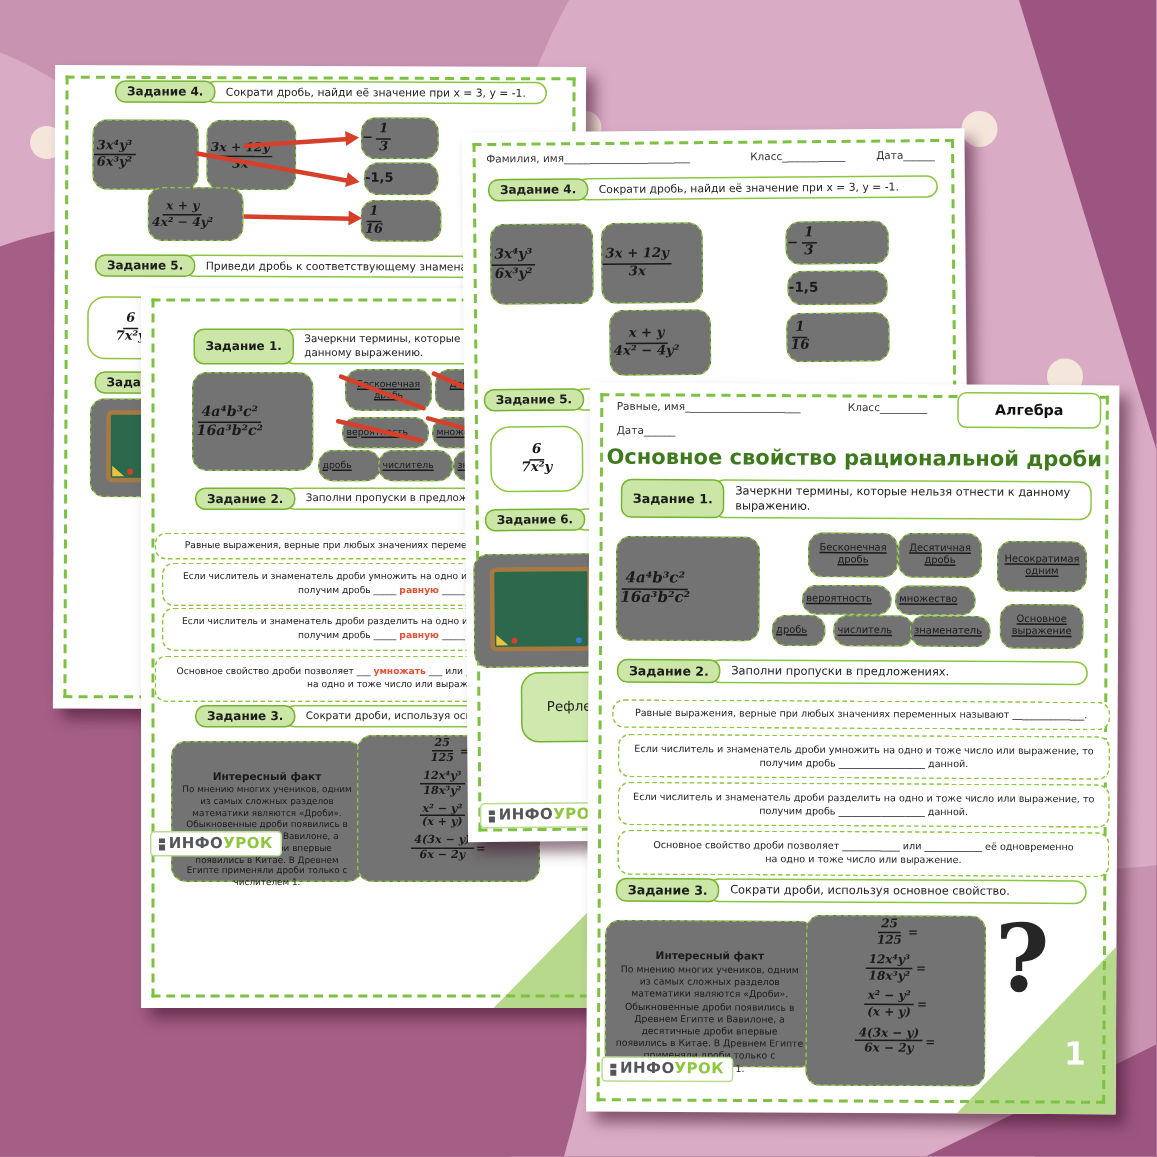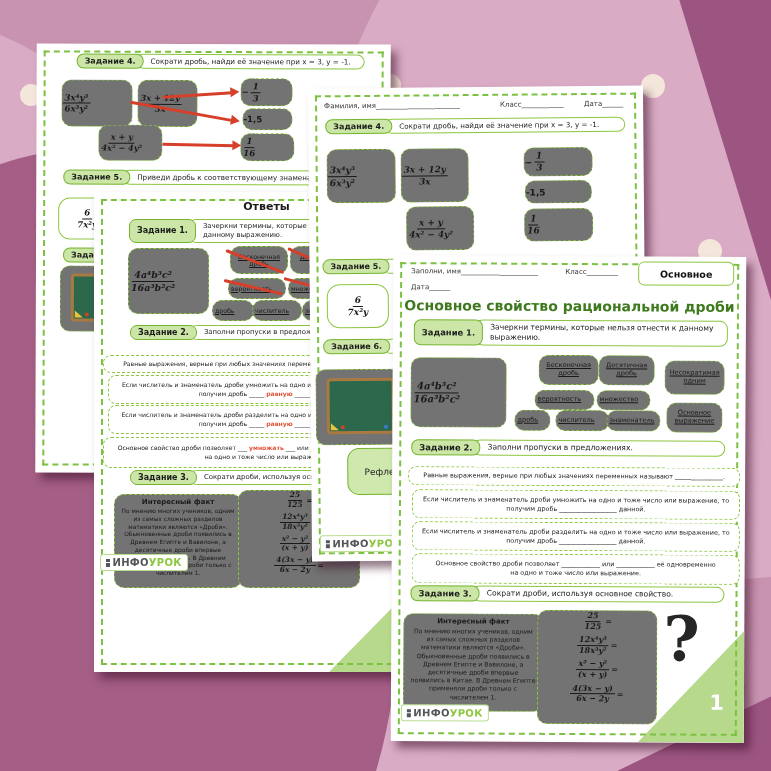--- a/index.html
+++ b/index.html
@@ -47,21 +47,21 @@
   .corner{position:absolute;right:0;bottom:0;background:#b6d98c;clip-path:polygon(100% 0,100% 100%,0 100%);z-index:1;}
   .pagenum{position:absolute;color:#fff;font-size:21px;font-weight:bold;z-index:2;}
   .board{position:absolute;background:#2c684c;border:3px solid #a87a42;border-radius:4px;}
   .board .chalk-y{position:absolute;left:1px;bottom:1px;width:0;height:0;
                   border-bottom:7px solid #e8c33c;border-right:8px solid transparent;}
   .board .chalk-r{position:absolute;left:11px;bottom:2px;width:4px;height:4px;border-radius:50%;background:#d6402b;}
   .board .chalk-b{position:absolute;right:4px;bottom:2px;width:4px;height:4px;border-radius:50%;background:#3a7bd5;}
   .refl{position:absolute;background:#cfe8ad;border:1.8px solid #74b42e;border-radius:12px;display:flex;
         align-items:center;justify-content:center;font-size:9px;color:#222;z-index:3;}
   .qmark{position:absolute;font-family:"DejaVu Serif",serif;font-weight:bold;color:#262626;z-index:3;}
-  .facttitle{font-weight:bold;font-size:7px;margin-bottom:2px;}
+  .facttitle{font-weight:bold;font-size:7px;margin-bottom:2px;margin-top:16px;}
   .facttext{font-size:6.2px;line-height:1.32;}
 </style>
 </head>
 <body>
 
 <div class="shape" style="left:330px;top:-200px;width:780px;height:780px;border-radius:50%;background:#d9abc5;z-index:1;"></div>
 <div class="shape" style="left:-300px;top:20px;width:440px;height:440px;border-radius:50%;background:#d9abc5;z-index:1;"></div>
 <div class="shape" style="left:340px;top:605px;width:350px;height:350px;border-radius:50%;background:#d9abc5;z-index:1;"></div>
 <div class="shape" style="left:640px;top:0;width:131px;height:300px;background:#9c5580;clip-path:polygon(30% 0,100% 0,100% 100%);z-index:2;"></div>
 <div class="shape" style="left:600px;top:680px;width:171px;height:91px;background:#9c5580;clip-path:polygon(100% 18%,100% 100%,10% 100%);z-index:2;"></div>
@@ -149,21 +149,20 @@
       <i class="chalk-r"></i>
       <i class="chalk-b"></i>
     </div>
   </div>
 </div>
 
 <div class="page" style="left:94px;top:192px;width:345px;height:480px;z-index:20;">
   <div class="frame"></div>
   <div class="corner" style="width:110px;height:112px;"></div>
 
-  <div class="ptitle" style="top:8px;font-size:11px;color:#1c1c1c;">Ответы</div>
 
   <div class="trow" style="left:35px;top:27px;width:268px;">
     <div class="tlabel">Задание 1.</div>
     <div class="tbox" style="font-size:6.9px;">
         <span>Зачеркни термины, которые нельзя отнести к данному выражению.</span>
       </div>
   </div>
 
   <div class="dotbox" style="left:34px;top:56px;width:79px;height:64px;">
     <span class="math" style="font-size:9.5px;"><span class="frac">
@@ -366,24 +365,24 @@
       </span>
     <b><span>ИНФО</span><span class="lg">УРОК</span></b>
   </div>
 </div>
 
 <div class="page" style="left:392px;top:256px;width:353px;height:486px;z-index:40;transform:rotate(0.3deg);">
   <div class="frame"></div>
   <div class="corner" style="width:106px;height:112px;"></div>
   <div class="pagenum" style="right:20px;bottom:28px;">1</div>
 
-  <div class="hdr" style="left:18px;top:12px;">Заполни, имя______________________</div>
+  <div class="hdr" style="left:18px;top:12px;">Равные, имя______________________</div>
   <div class="hdr" style="left:172px;top:12px;">Класс_________</div>
   <div class="hdr" style="left:18px;top:28px;">Дата______</div>
-  <div class="badge" style="left:245px;top:5px;width:94px;height:22px;">Основное</div>
+  <div class="badge" style="left:245px;top:5px;width:94px;height:22px;">Алгебра</div>
 
   <div class="ptitle" style="top:42px;font-size:14px;color:#3e7a1d;">Основное свойство рациональной дроби</div>
 
   <div class="trow" style="left:21px;top:64px;width:314px;">
     <div class="tlabel" style="font-size:8.4px;">Задание 1.</div>
     <div class="tbox" style="font-size:7.6px;">
         <span>Зачеркни термины, которые нельзя отнести к данному выражению.</span>
       </div>
   </div>
 

